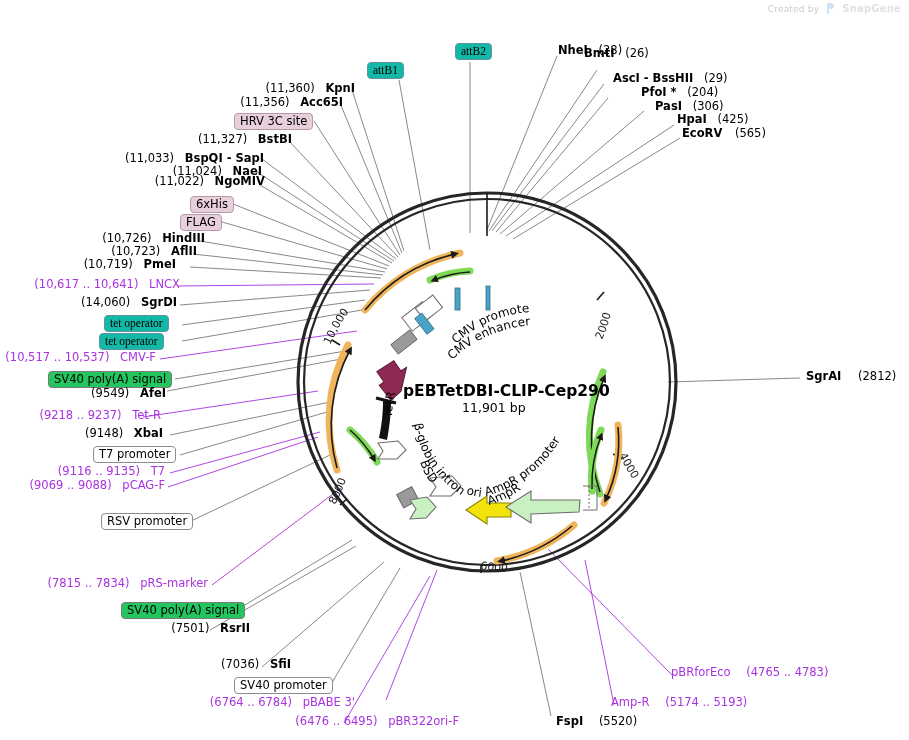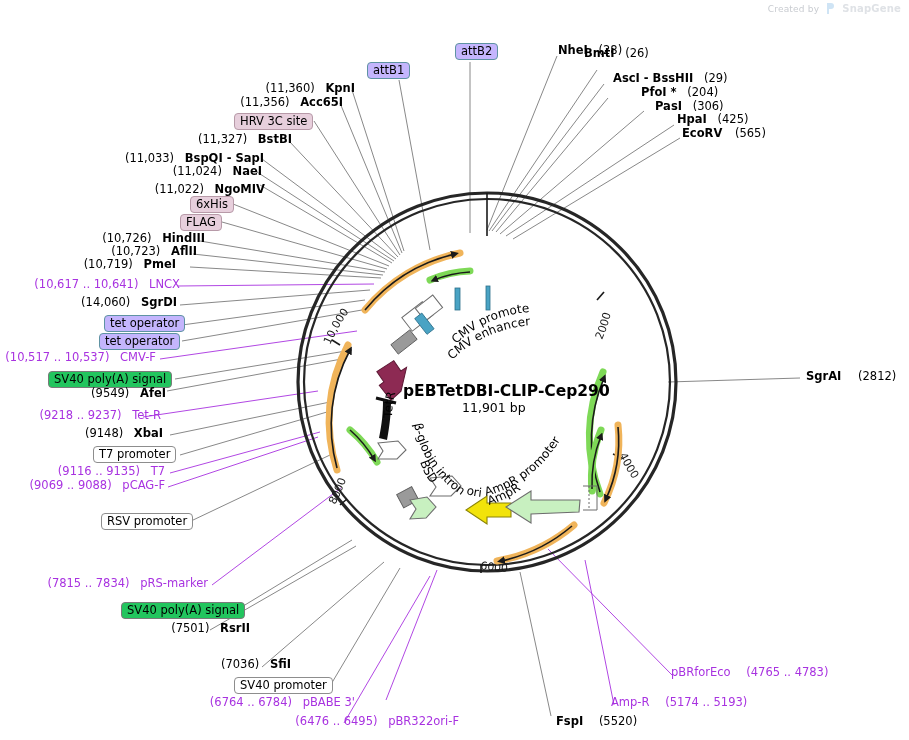--- a/index.html
+++ b/index.html
@@ -29,21 +29,21 @@
   .r{text-align:right;transform:translateX(-100%);}
 
   
   .boxlab{
     position:absolute;font-size:11.5px;color:#000;white-space:nowrap;
     padding:1px 5px 2px 5px;border:1px solid #8d8d8d;border-radius:4px;
     background:#ffffff;line-height:1.05;
   }
   .boxlab.grey{background:#22c55e;border-color:#7a7a7a;}
   .boxlab.pink{background:#e7cfdc;border-color:#b79aa8;}
-  .boxlab.teal{background:#c4b5fd;border-color:#5f93a3;}
+  .boxlab.teal{background:#14b8a6;border-color:#5f93a3;font-family:Liberation Serif, serif;}
   .boxlab.plain{background:#ffffff;border-color:#8d8d8d;}
 
   
   .center-title{
     position:absolute;font-size:15.5px;font-weight:700;color:#000;white-space:nowrap;
   }
   .center-sub{
     position:absolute;font-size:12.5px;color:#000;white-space:nowrap;
   }
   
@@ -338,21 +338,21 @@
     <span class="nm" style="margin-left:7px;">BstBI</span>
   </div>
   <div class="lab enz r" style="left:264px;top:153px;">
     <span class="pos">(11,033)</span>
     <span class="nm" style="margin-left:7px;">BspQI  -  SapI</span>
   </div>
   <div class="lab enz r" style="left:262px;top:166px;">
     <span class="pos">(11,024)</span>
     <span class="nm" style="margin-left:7px;">NaeI</span>
   </div>
-  <div class="lab enz r" style="left:265px;top:184px;">
+  <div class="lab enz r" style="left:265px;top:176px;">
     <span class="pos">(11,022)</span>
     <span class="nm" style="margin-left:7px;">NgoMIV</span>
   </div>
   <div class="boxlab pink" style="left:190px;top:196px;">6xHis</div>
   <div class="boxlab pink" style="left:180px;top:214px;">FLAG</div>
 
   <div class="lab enz r" style="left:205px;top:233px;">
     <span class="pos">(10,726)</span>
     <span class="nm" style="margin-left:7px;">HindIII</span>
   </div>

